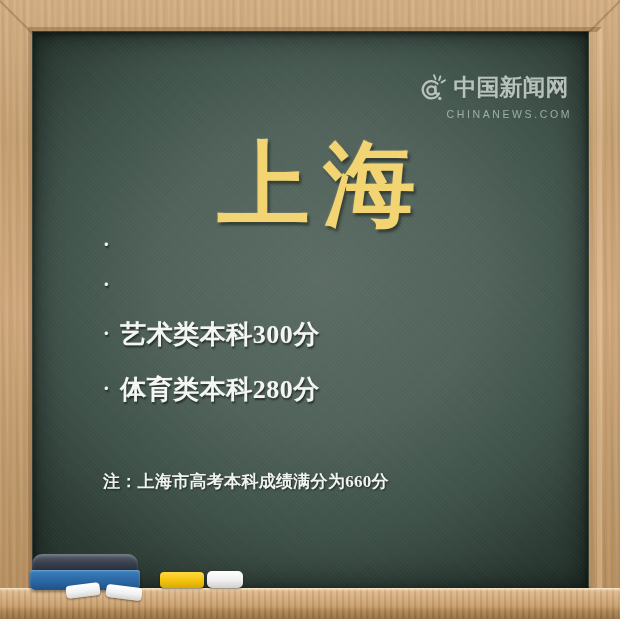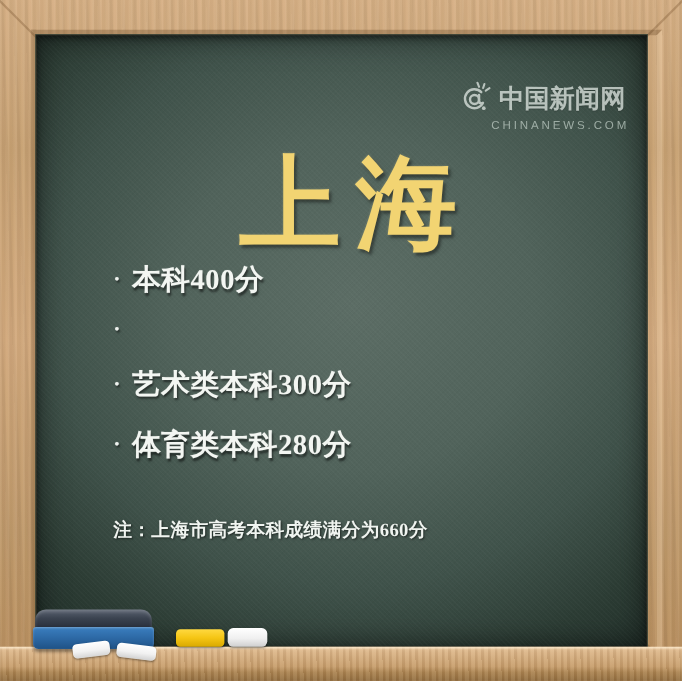--- a/index.html
+++ b/index.html
@@ -126,21 +126,21 @@
     gap: 5px;
   }
   .wm-at {
     position: relative;
     width: 34px;
     height: 34px;
   }
   .wm-at svg { display:block; }
   .wm-cn {
     color: #e7eee9;
-    font-family: Liberation Sans, sans-serif;
+    font-family: Liberation Mono, monospace;
     font-weight: bold;
     font-size: 23px;
     letter-spacing: 0px;
     line-height: 1;
     text-shadow: 0 1px 1px rgba(0,0,0,0.25);
   }
   .wm-sub {
     margin-top: 2px;
     margin-left: 32px;
     color: #cfdcd4;
@@ -337,21 +337,20 @@
         <span class="wm-cn">中国新闻网</span>
       </div>
       <div class="wm-sub">CHINANEWS.COM</div>
     </div>
 
     <div class="title">上海</div>
 
     <div class="score-list">
       <div class="score-item">
         <span class="score-bullet">·</span>
-        <span>本科400分</span>
       </div>
       <div class="score-item">
         <span class="score-bullet">·</span>
       </div>
       <div class="score-item">
         <span class="score-bullet">·</span>
         <span>艺术类本科300分</span>
       </div>
       <div class="score-item">
         <span class="score-bullet">·</span>

